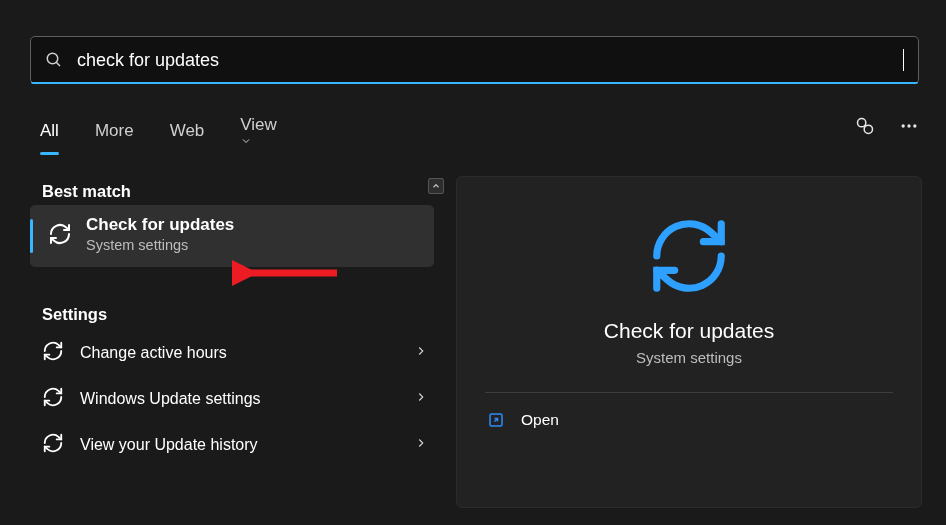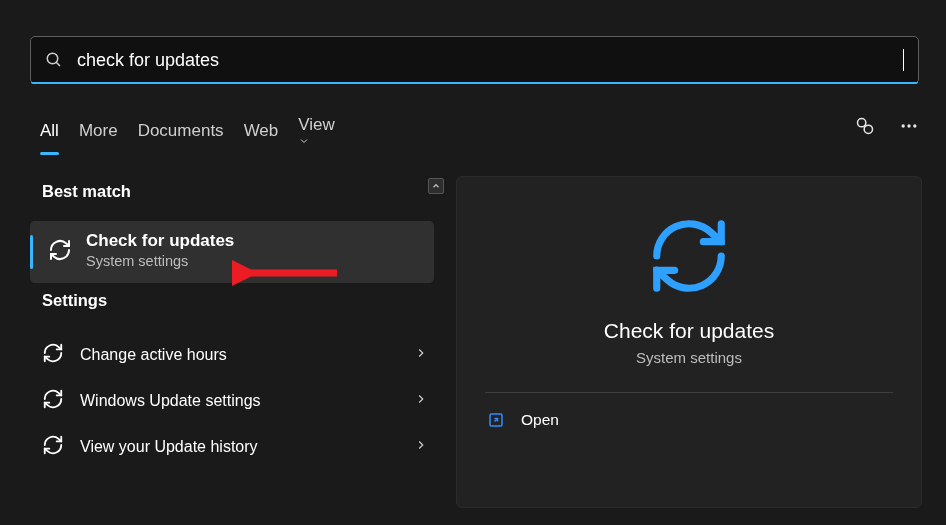--- a/index.html
+++ b/index.html
@@ -57,21 +57,21 @@
   }
   .caret{
     width:1px;height:22px;background:#fff;margin-left:-2px;
   }
 
   
   .tabs{
     position:absolute;
     left:40px; top:115px;
     display:flex;
-    gap:20px;
+    gap:36px;
     align-items:center;
     font-size:17px;
     color:var(--text-dim);
   }
   .tab{position:relative;cursor:pointer;padding-bottom:6px;}
   .tab.active{color:var(--text);}
   .tab.active::after{
     content:"";position:absolute;left:0;right:0;bottom:-8px;height:3px;
     background:var(--accent);border-radius:2px;
   }
@@ -96,21 +96,21 @@
     width:16px;height:16px;
     background:#2e2e2e;
     border:1px solid #555;
     border-radius:2px;
     display:flex;align-items:center;justify-content:center;
   }
   .section-title{
     font-size:16.5px;
     font-weight:600;
     color:var(--text);
-    padding:6px 12px 20px 12px;
+    padding:6px 12px 4px 12px;
   }
   .result-card{
     background:var(--panel-light);
     border-radius:5px;
     padding:10px 14px 14px 14px;
     display:flex;
     align-items:center;
     gap:14px;
     position:relative;
     cursor:pointer;
@@ -124,21 +124,21 @@
   .result-card .title{font-size:17px;font-weight:600;}
   .result-card .subtitle{font-size:14.5px;color:var(--text-sub);margin-top:2px;}
 
   
   .red-arrow{
     position:absolute;
     left:232px; top:258px;
     pointer-events:none;
   }
 
-  .settings-list{margin-top:2px;}
+  .settings-list{margin-top:32px;}
   .settings-item{
     display:flex;align-items:flex-end;gap:16px;
     padding:12px 12px;
     font-size:16px;
     cursor:pointer;
     position:relative;
   }
   .settings-item .chev-r{
     position:absolute; right:6px; top:50%; transform:translateY(-50%);
   }
@@ -185,21 +185,20 @@
     </svg>
   </span>
   <input class="search-input" value="check for updates" placeholder="Type here to search" style="">
   <span class="caret"></span>
   <div class="underline"></div>
 </div>
 
 <div class="tabs">
   <div class="tab active"><span>All</span></div>
   <div class="tab"><span>More</span></div>
-  <div class="tab"><span>Documents</span></div>
   <div class="tab"><span>Web</span></div>
   <div class="tab">
     <span>View</span>
     <span class="chev">
       <svg width="12" height="12" viewBox="0 0 24 24" fill="none" stroke="#cfcfcf" stroke-width="2">
           <polyline points="6 9 12 15 18 9"></polyline>
         </svg>
     </span>
   </div>
 </div>

